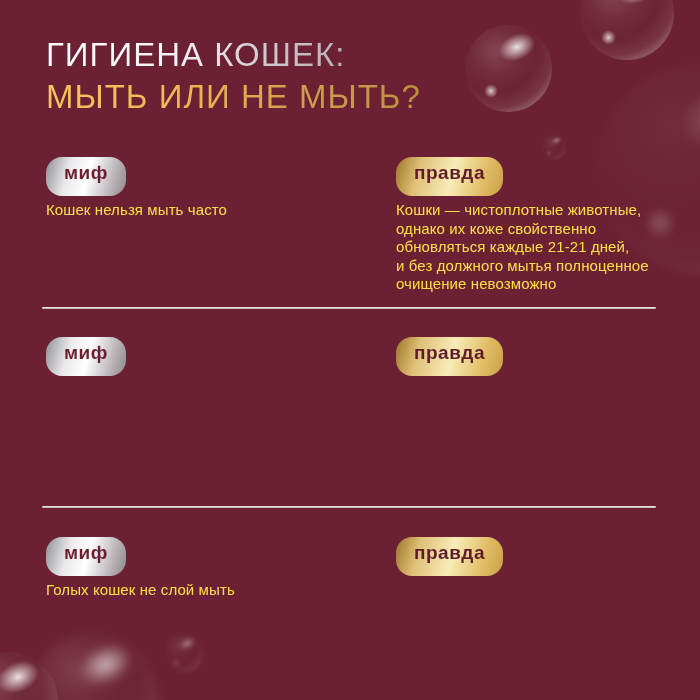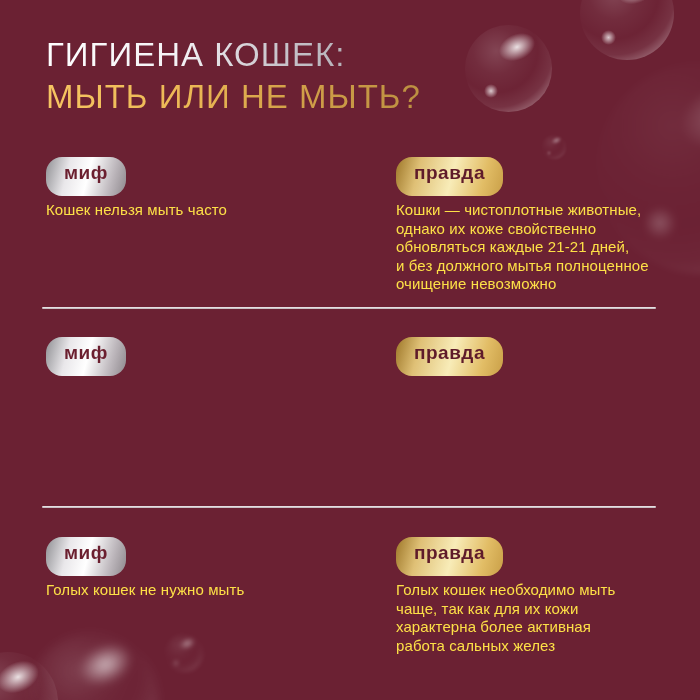--- a/index.html
+++ b/index.html
@@ -171,24 +171,20 @@
     <div class="col-right">
       <div><span class="badge badge-truth">правда</span></div>
     </div>
   </div>
 
   <div class="divider d2"></div>
 
   <div class="section s3">
     <div class="col-left">
       <div><span class="badge badge-myth">миф</span></div>
-      <div class="body-text">Голых кошек не нужно мыть</div>
+      <div class="body-text">Голых кошек не слой мыть</div>
     </div>
     <div class="col-right">
       <div><span class="badge badge-truth">правда</span></div>
-      <div class="body-text">Голых кошек необходимо мыть
-чаще, так как для их кожи
-характерна более активная
-работа сальных желез</div>
     </div>
   </div>
 
 </div>
 
 </body></html>

